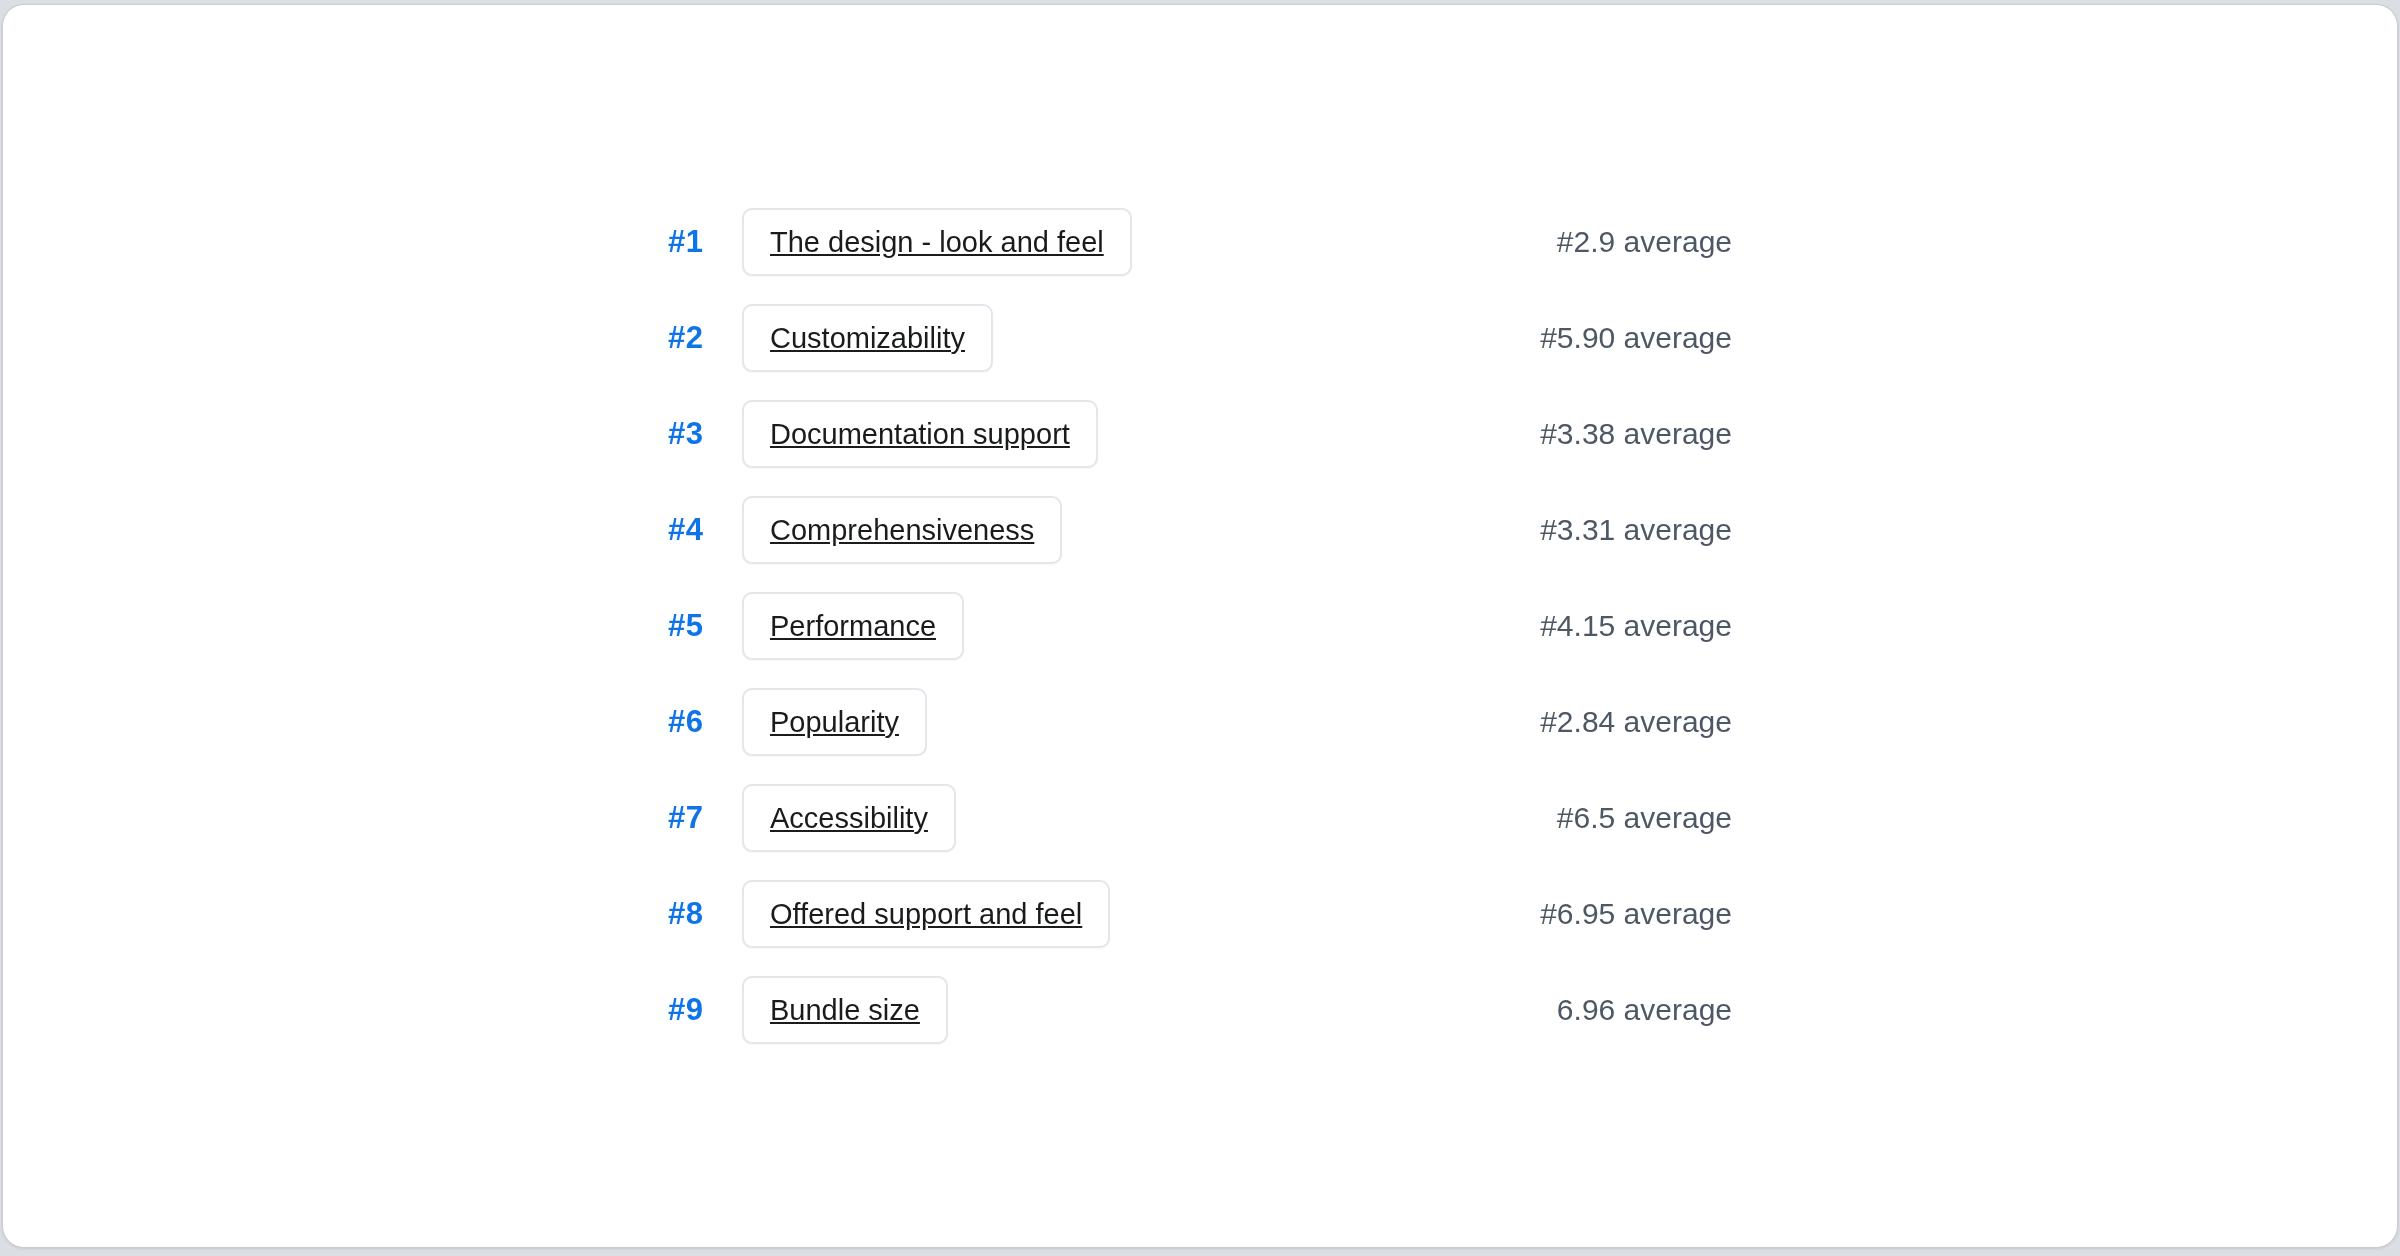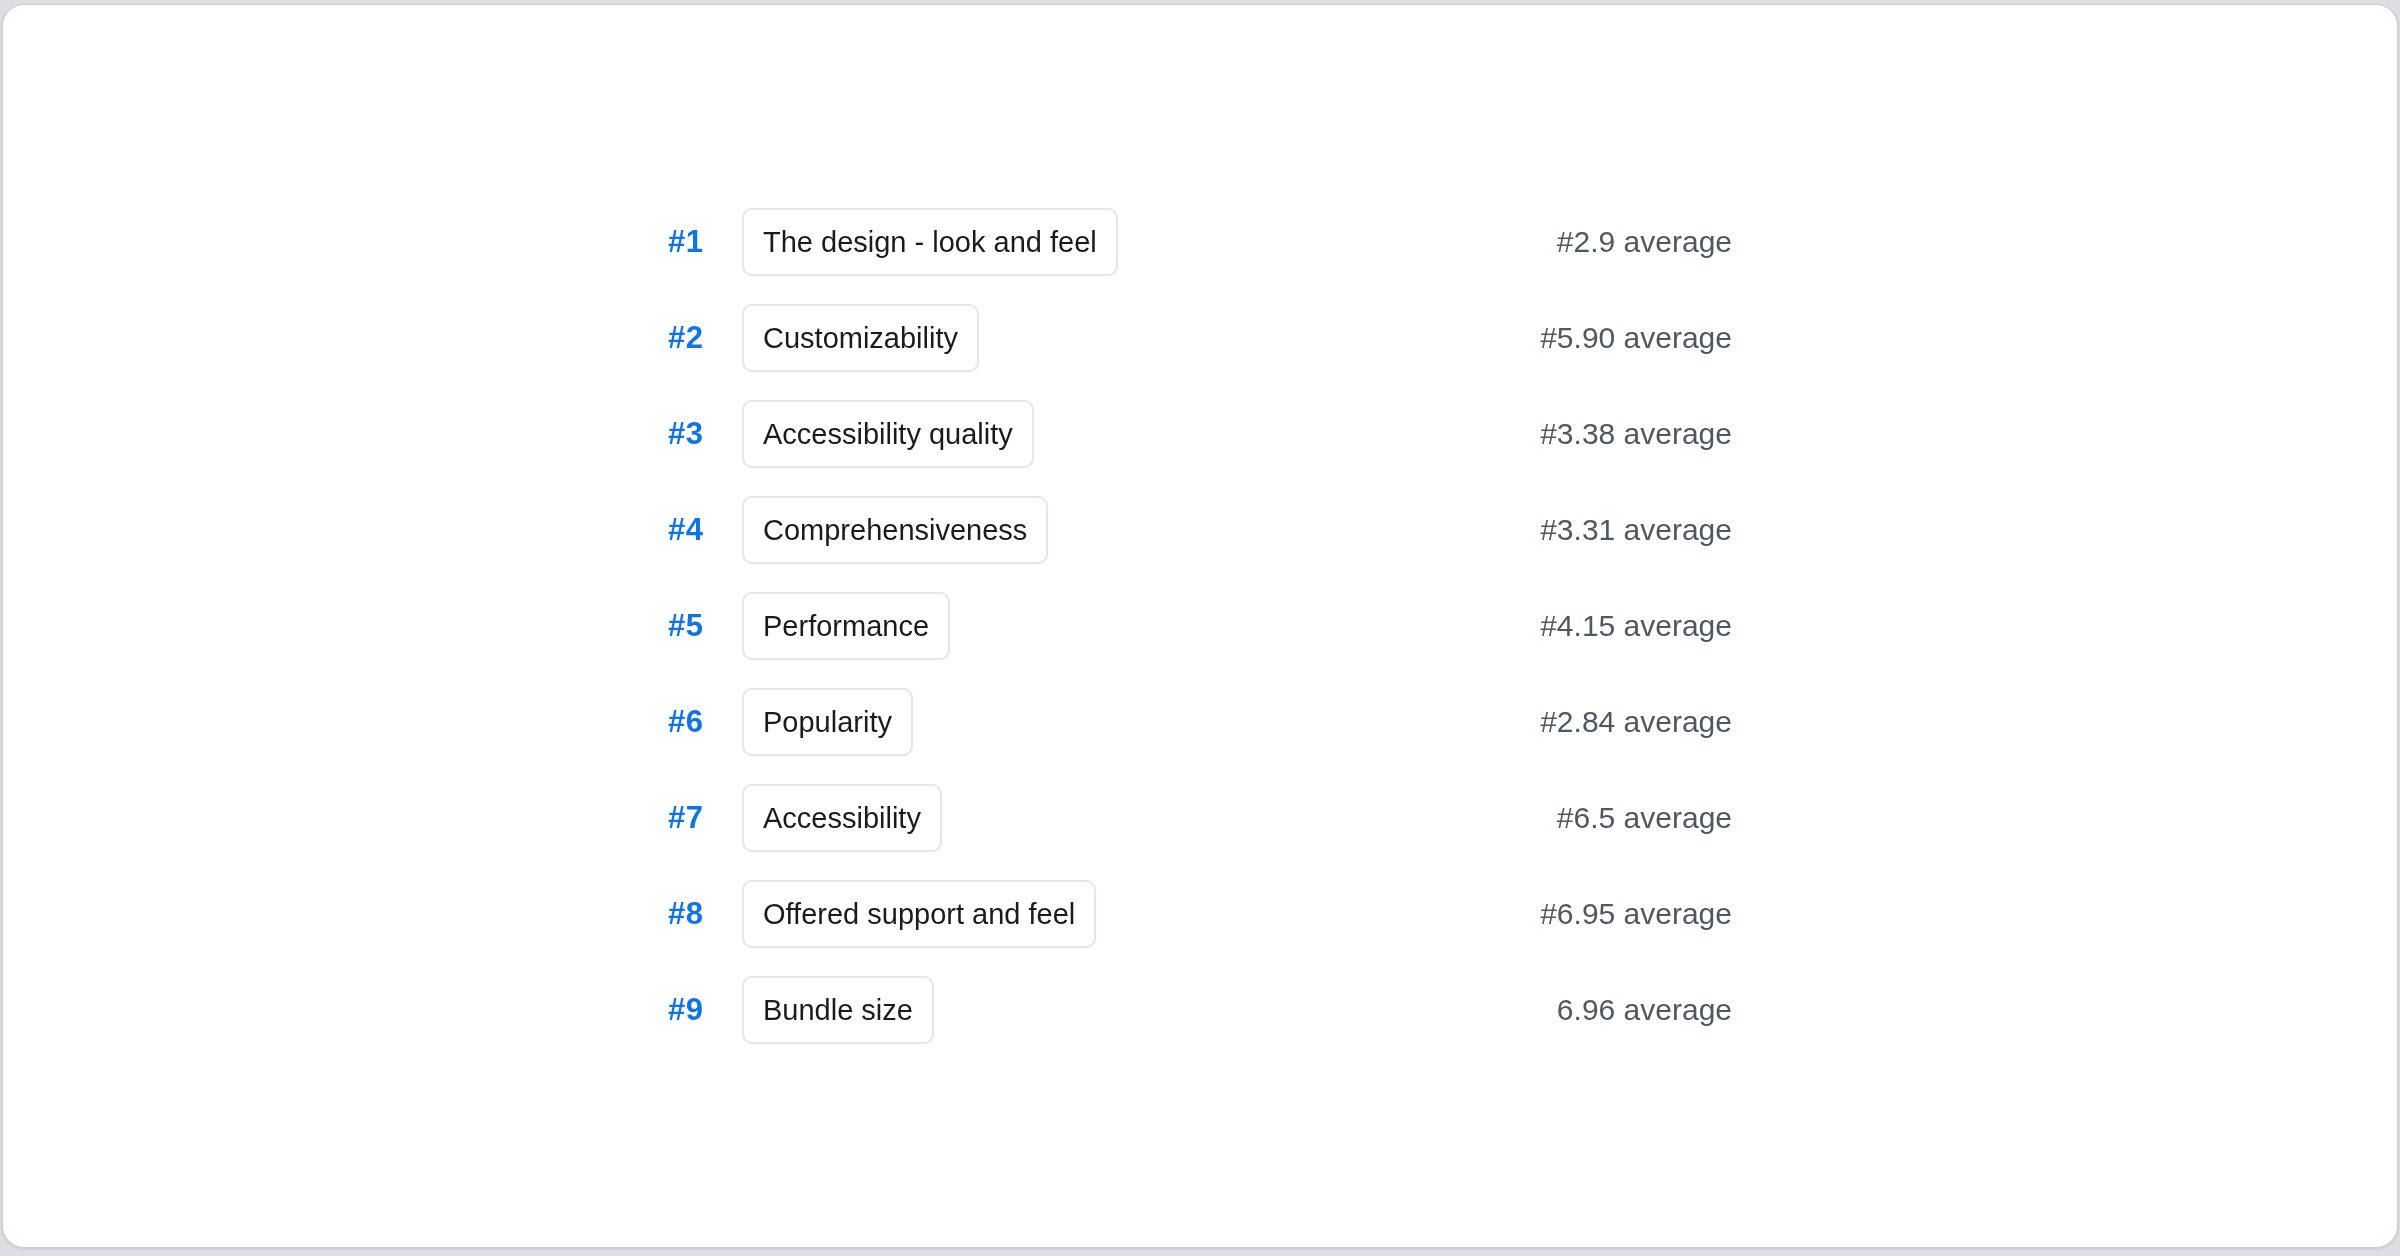--- a/index.html
+++ b/index.html
@@ -48,28 +48,29 @@
     font-size: 31px;
     font-weight: 700;
     color: var(--accent, #0f74e8);
     letter-spacing: 0.5px;
   }
 
   .chip {
     display: inline-flex;
     align-items: center;
     height: 68px;
-    padding: 0 19px;
+    padding: 0 26px;
     border: 2px solid var(--chip-border, #e3e6ea);
     border-radius: 10px;
     background: #ffffff;
     box-shadow: 0 1px 2px rgba(0,0,0,0.04);
     font-size: 29px;
     color: var(--label-text, #1a1b1d);
     white-space: nowrap;
+    text-decoration: underline;
   }
 
   .avg {
     margin-left: auto;
     font-size: 30px;
     color: var(--avg-text, #4e5864);
     white-space: nowrap;
   }
 </style>
 </head>
@@ -85,21 +86,21 @@
     </div>
 
     <div class="ranking-row">
       <span class="rank">#2</span>
       <span class="chip">Customizability</span>
       <span class="avg">#5.90 average</span>
     </div>
 
     <div class="ranking-row">
       <span class="rank">#3</span>
-      <span class="chip">Accessibility quality</span>
+      <span class="chip">Documentation support</span>
       <span class="avg">#3.38 average</span>
     </div>
 
     <div class="ranking-row">
       <span class="rank">#4</span>
       <span class="chip">Comprehensiveness</span>
       <span class="avg">#3.31 average</span>
     </div>
 
     <div class="ranking-row">

